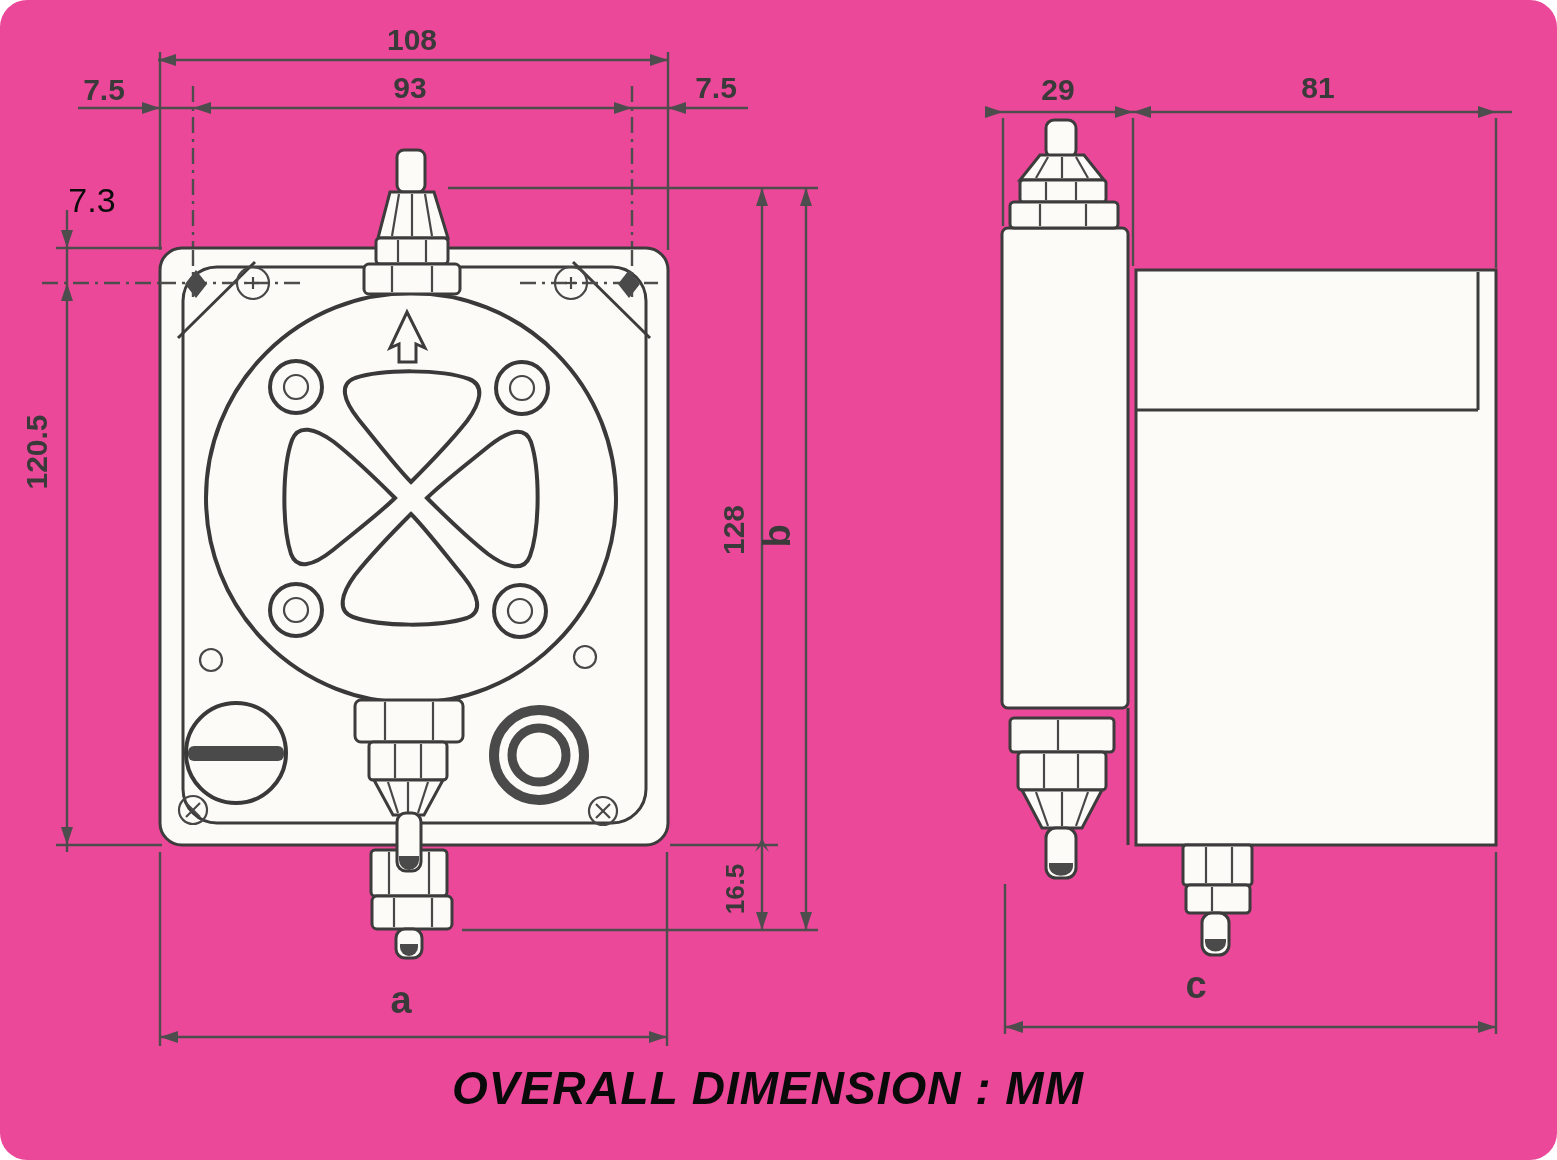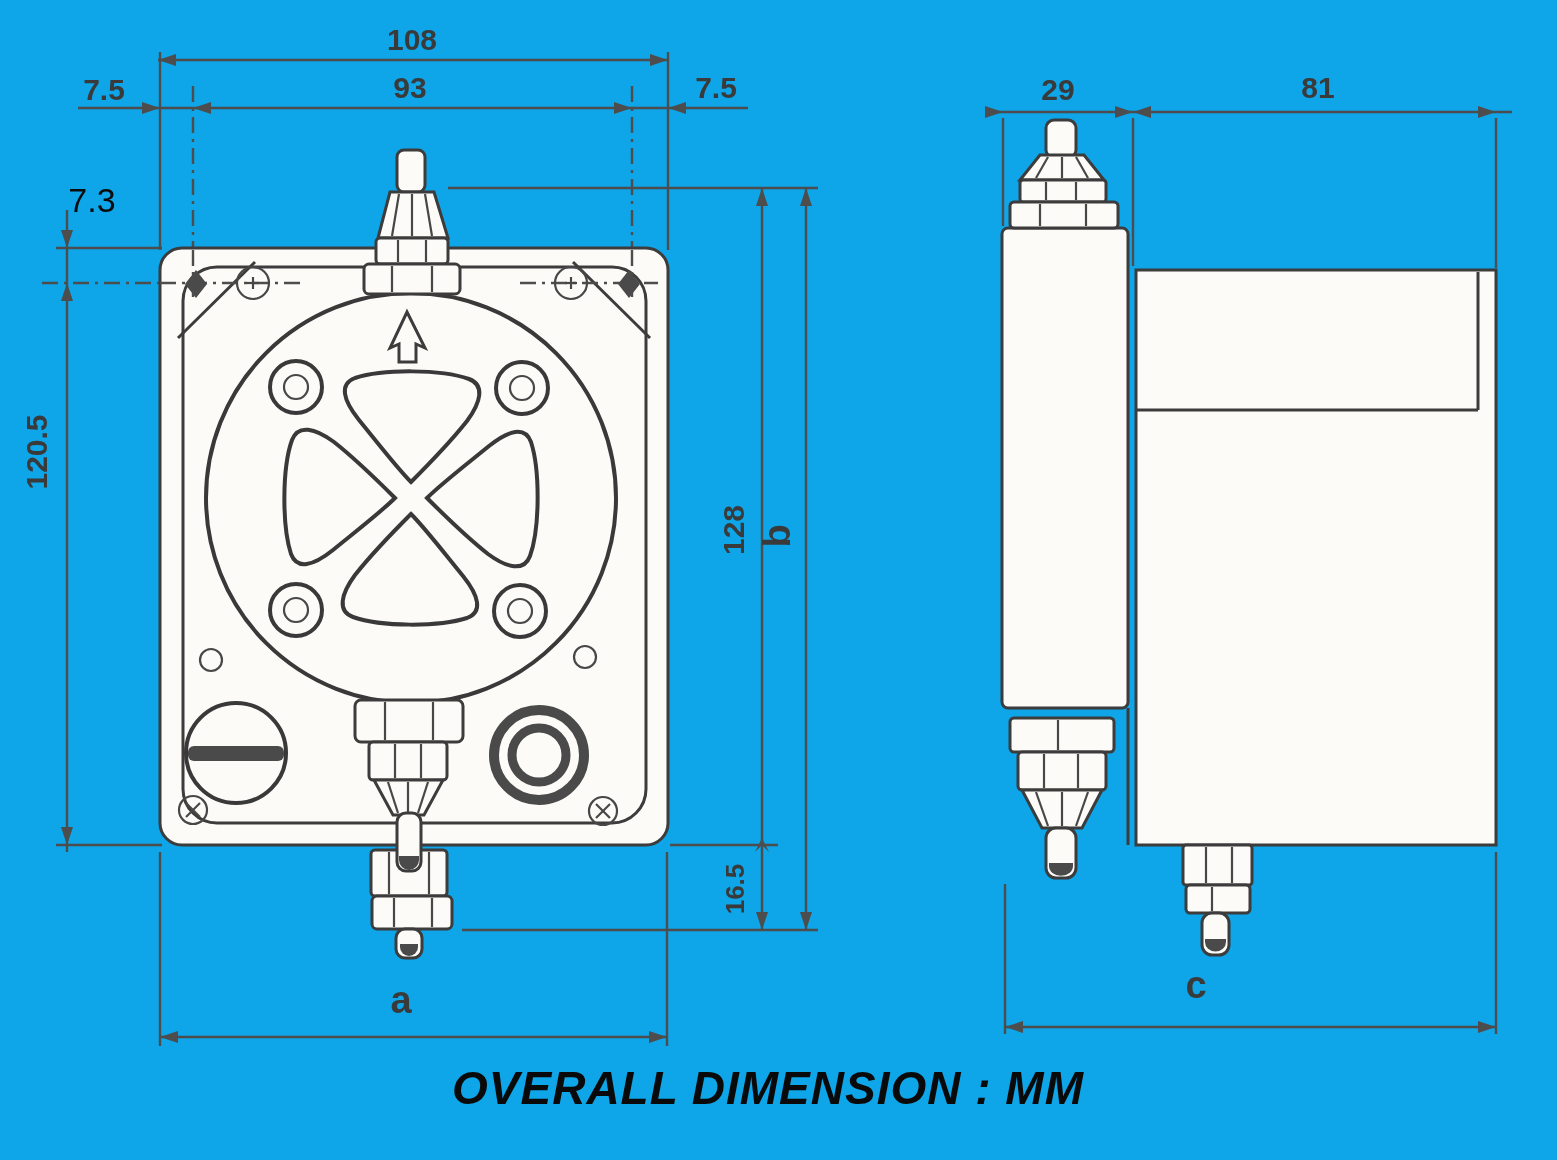--- a/index.html
+++ b/index.html
@@ -1,21 +1,22 @@
 <!DOCTYPE html>
 <html><head>
 <meta charset="utf-8">
 <style>
   html,body{margin:0;padding:0;background:#ffffff;}
   .sheet{
     position:relative;
     width:1557px;height:1160px;
-    background:#0ea5e9;
+    background:#ec4899;
     font-family:"Liberation Sans", sans-serif;
     overflow:hidden;
+    border-radius:27px;
   }
   svg{display:block;}
   .ink{stroke:#3c3c3c;fill:none;stroke-width:3;}
   .ink-thin{stroke:#474747;fill:none;stroke-width:2.2;}
   .ink-fill{stroke:#3c3c3c;fill:#fcfbf7;stroke-width:3;}
   .ink-fill-thick{stroke:#393939;fill:#fcfbf7;stroke-width:4;}
   .dark{fill:#4a4a4a;stroke:none;}
   .dimline{stroke:#4d4d4d;fill:none;stroke-width:2.4;}
   .dashdot{stroke:#4d4d4d;fill:none;stroke-width:2.4;stroke-dasharray:16 6 3 6;}
   .arrow{fill:#4d4d4d;stroke:none;}

